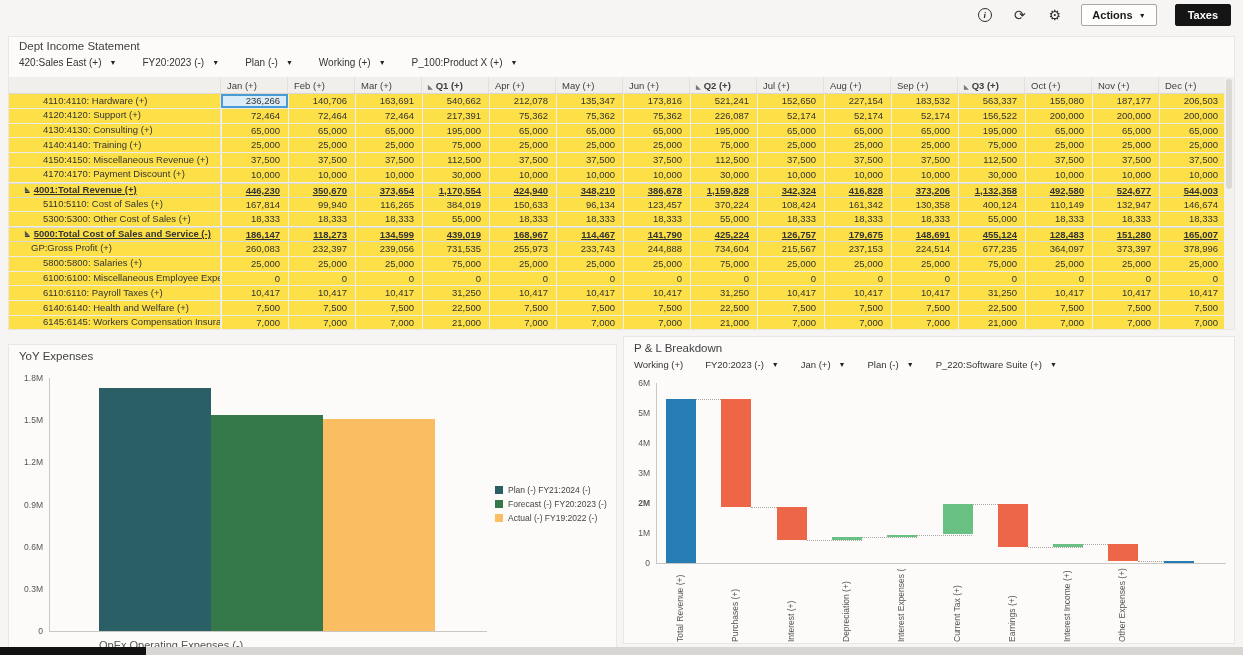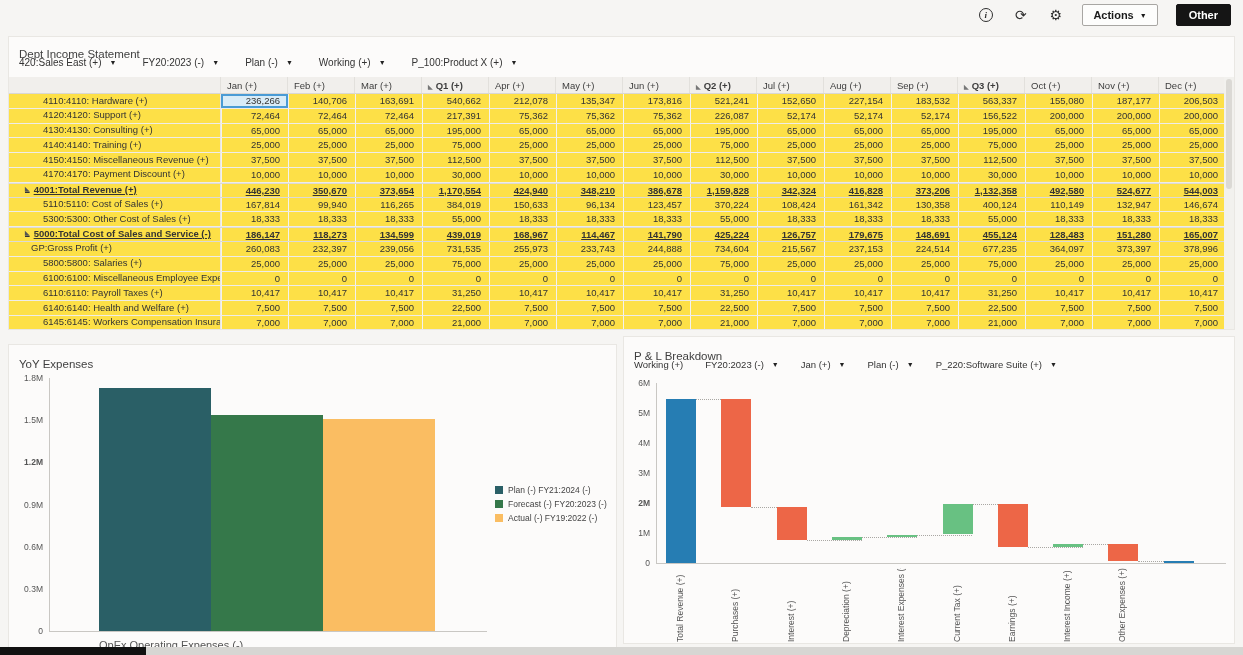--- a/index.html
+++ b/index.html
@@ -20,21 +20,21 @@
   .btn-actions .caret { font-size:7px; }
   .btn-save { height:22px; padding:0 12px; background:#151515; border:1px solid #151515;
     border-radius:2px; font-size:11px; font-weight:bold; color:#fff; cursor:pointer; margin-right:2px;}
 
   
   .card { position:absolute; background:#fcfbfa; border:1px solid #e9e7e3; }
   #grid-card  { left:8px;  top:36px;  width:1227px; height:294px; overflow:hidden; }
   #chart1-card{ left:8px;  top:344px; width:609px;  height:308px; }
   #chart2-card{ left:623px;top:336px; width:612px;  height:308px; }
 
-  .panel-title { position:absolute; left:10px; top:5px; font-size:11.5px; color:#3f3f3f;margin-top:8px; }
+  .panel-title { position:absolute; left:10px; top:5px; font-size:11.5px; color:#3f3f3f; }
 
   
   .pov { position:absolute; display:flex; gap:26px; font-size:10px; color:#333; }
   #grid-pov { left:10px; top:20px; }
   .pov-item { display:flex; align-items:center; gap:8px; cursor:pointer; white-space:nowrap; }
   .pov-caret { font-size:7px; color:#222; }
 
   
   #grid { position:absolute; left:0; top:40px; width:1217px; font-size:9.5px; }
   .g-row { display:flex; height:14.8px; line-height:14.8px; border-bottom:1px solid #eeece8; background:#fde047;}
@@ -79,21 +79,21 @@
 <div class="toolbar">
   <span class="tb-icon">
       <span class="info-circle">i</span>
     </span>
   <span class="tb-icon">⟳</span>
   <span class="tb-icon">⚙</span>
   <button class="btn-actions">
     <span>Actions</span>
     <span class="caret">▼</span>
   </button>
-  <button class="btn-save">Other</button>
+  <button class="btn-save">Taxes</button>
 </div>
 
 <div class="card" id="grid-card">
   <div class="panel-title" style="top:3px;">Dept Income Statement</div>
   <div class="pov" id="grid-pov">
       <span class="pov-item">
         <span>420:Sales East (+)</span>
         <span class="pov-caret">▼</span>
       </span>
       <span class="pov-item">
@@ -424,21 +424,21 @@
   <div class="g-vscroll">
       <div class="g-vthumb"></div>
     </div>
 </div>
 
 <div class="card" id="chart1-card">
   <div class="panel-title">YoY Expenses</div>
   <div id="chart1-plot">
       <div class="ytick" style="left: 4px; top: 33px;">1.8M</div>
       <div class="ytick" style="left: 4px; top: 75.1667px;">1.5M</div>
-      <div class="ytick" style="left: 4px; top: 117.333px; font-weight: bold;">1.2M</div>
+      <div class="ytick" style="left: 4px; top: 117.333px;">1.2M</div>
       <div class="ytick" style="left: 4px; top: 159.5px;">0.9M</div>
       <div class="ytick" style="left: 4px; top: 201.667px;">0.6M</div>
       <div class="ytick" style="left: 4px; top: 243.833px;">0.3M</div>
       <div class="ytick" style="left: 4px; top: 286px;">0</div>
       <div class="axis-v" style="left: 40px; top: 33px; height: 253px;"></div>
       <div class="axis-h" style="left: 40px; top: 286px; width: 438px;"></div>
       <div class="bar" style="left: 90px; width: 112px; top: 42.8389px; height: 243.161px; background: rgb(42, 95, 102);"></div>
       <div class="bar" style="left: 202px; width: 112px; top: 70.2472px; height: 215.753px; background: rgb(53, 120, 74);"></div>
       <div class="bar" style="left: 314px; width: 112px; top: 73.7611px; height: 212.239px; background: rgb(250, 189, 98);"></div>
       <div class="xlabel" style="left: 90px; width: 336px; top: 294px;">OpEx Operating Expenses (-)</div>

